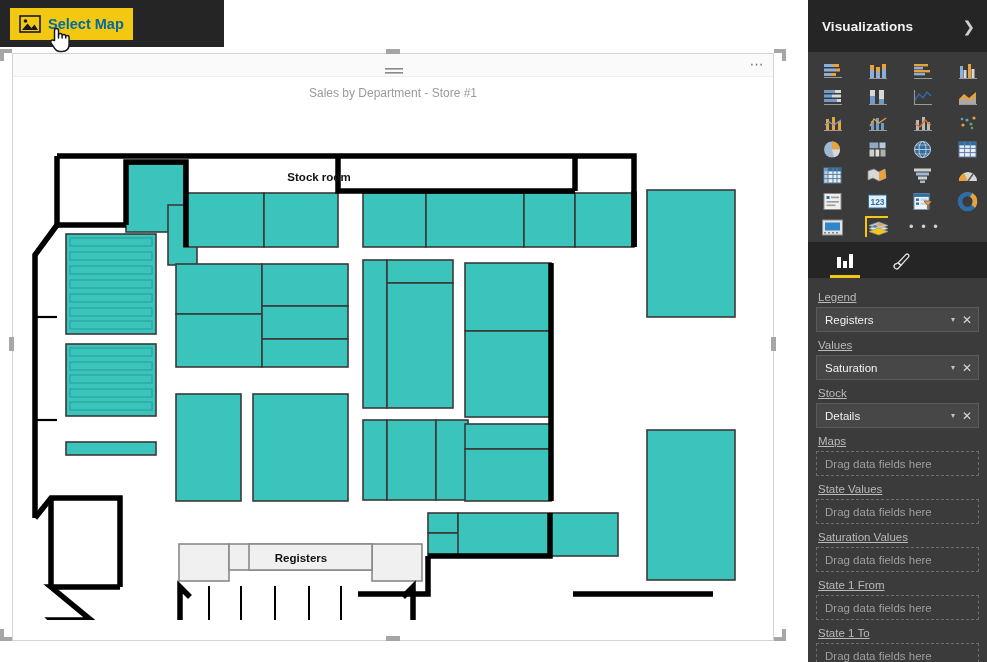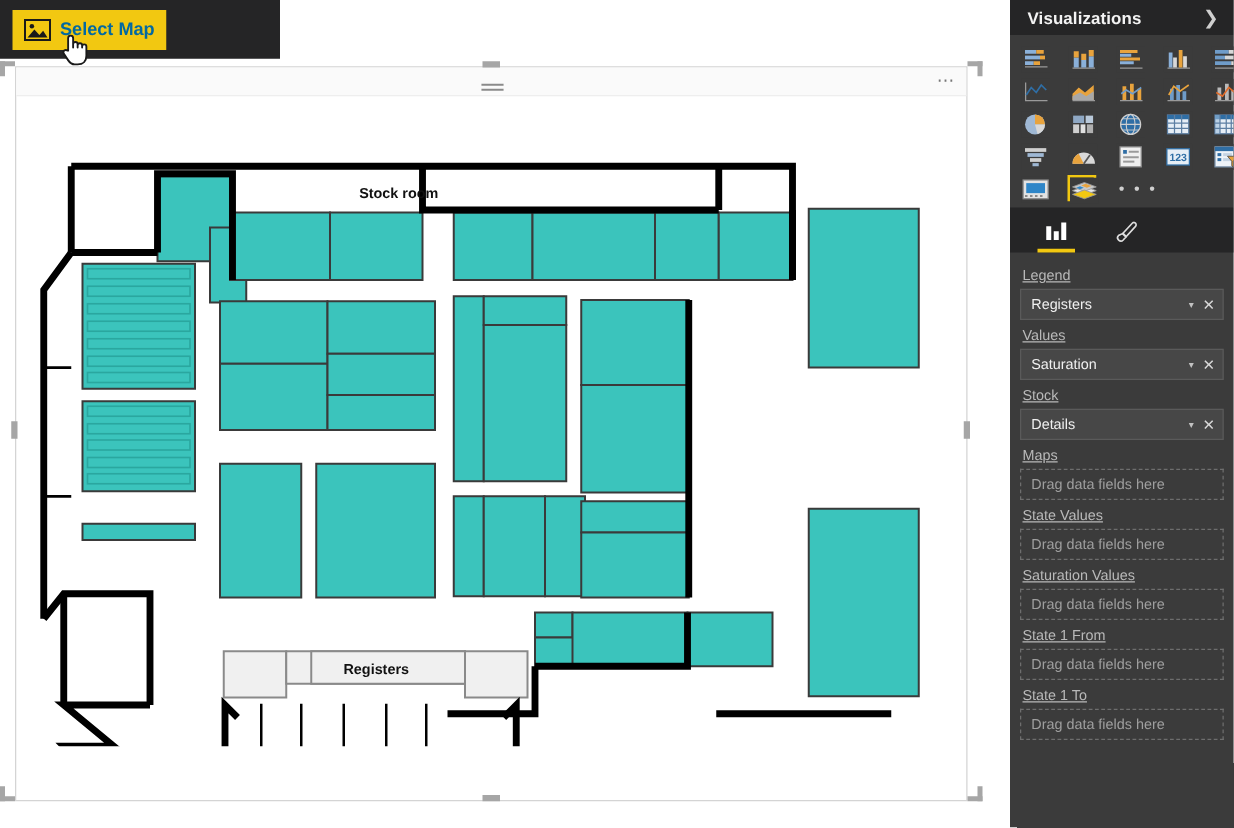--- a/index.html
+++ b/index.html
@@ -73,21 +73,21 @@
     right: 0;
     top: 0;
     width: 179px;
     height: 662px;
     background: #3B3B3B;
     color: #e6e6e6;
     z-index: 30;
     overflow: hidden;
   }
   #viz-header {
-    height: 28px;
+    height: 52px;
     background: #252526;
     display: flex;
     align-items: center;
     justify-content: space-between;
     padding: 0 12px 0 14px;
     box-sizing: border-box;
   }
   #viz-title {
     font-size: 13.5px;
     font-weight: bold;
@@ -99,21 +99,21 @@
     font-size: 15px;
     line-height: 1;
     font-weight: normal;
     cursor: pointer;
   }
 
   #viz-gallery {
     background: #3B3B3B;
     padding: 6px 6px 4px 8px;
     display: grid;
-    grid-template-columns: repeat(6, 1fr);
+    grid-template-columns: repeat(4, 1fr);
     grid-auto-rows: 24px;
     gap: 2px 15px;
     align-items: center;
     justify-items: center;
   }
   .viz-icon {
     width: 23px;
     height: 21px;
     display: block;
     cursor: pointer;
@@ -652,20 +652,21 @@
       <div id="visual-header">
         <span id="drag-handle">
           <svg width="18" height="8" viewBox="0 0 18 8">
             <rect x="0" y="1" width="18" height="1.6" fill="#8a8a8a"></rect>
             <rect x="0" y="5" width="18" height="1.6" fill="#8a8a8a"></rect>
           </svg>
         </span>
         <span id="visual-menu">⋯</span>
       </div>
 
+      <div id="visual-title">Sales by Department - Store #1</div>
 
       <svg id="map-svg" width="760" height="520" viewBox="0 0 760 520">
 
         <g stroke="#3a3a3a" stroke-width="1.6">
 
           <rect x="113" y="64" width="58" height="68" fill="#3BC4BC"></rect>
           <rect x="155" y="105" width="29" height="60" fill="#3BC4BC"></rect>
 
           <rect x="171" y="93" width="80" height="54" fill="#3BC4BC"></rect>
           <rect x="251" y="93" width="74" height="54" fill="#3BC4BC"></rect>

